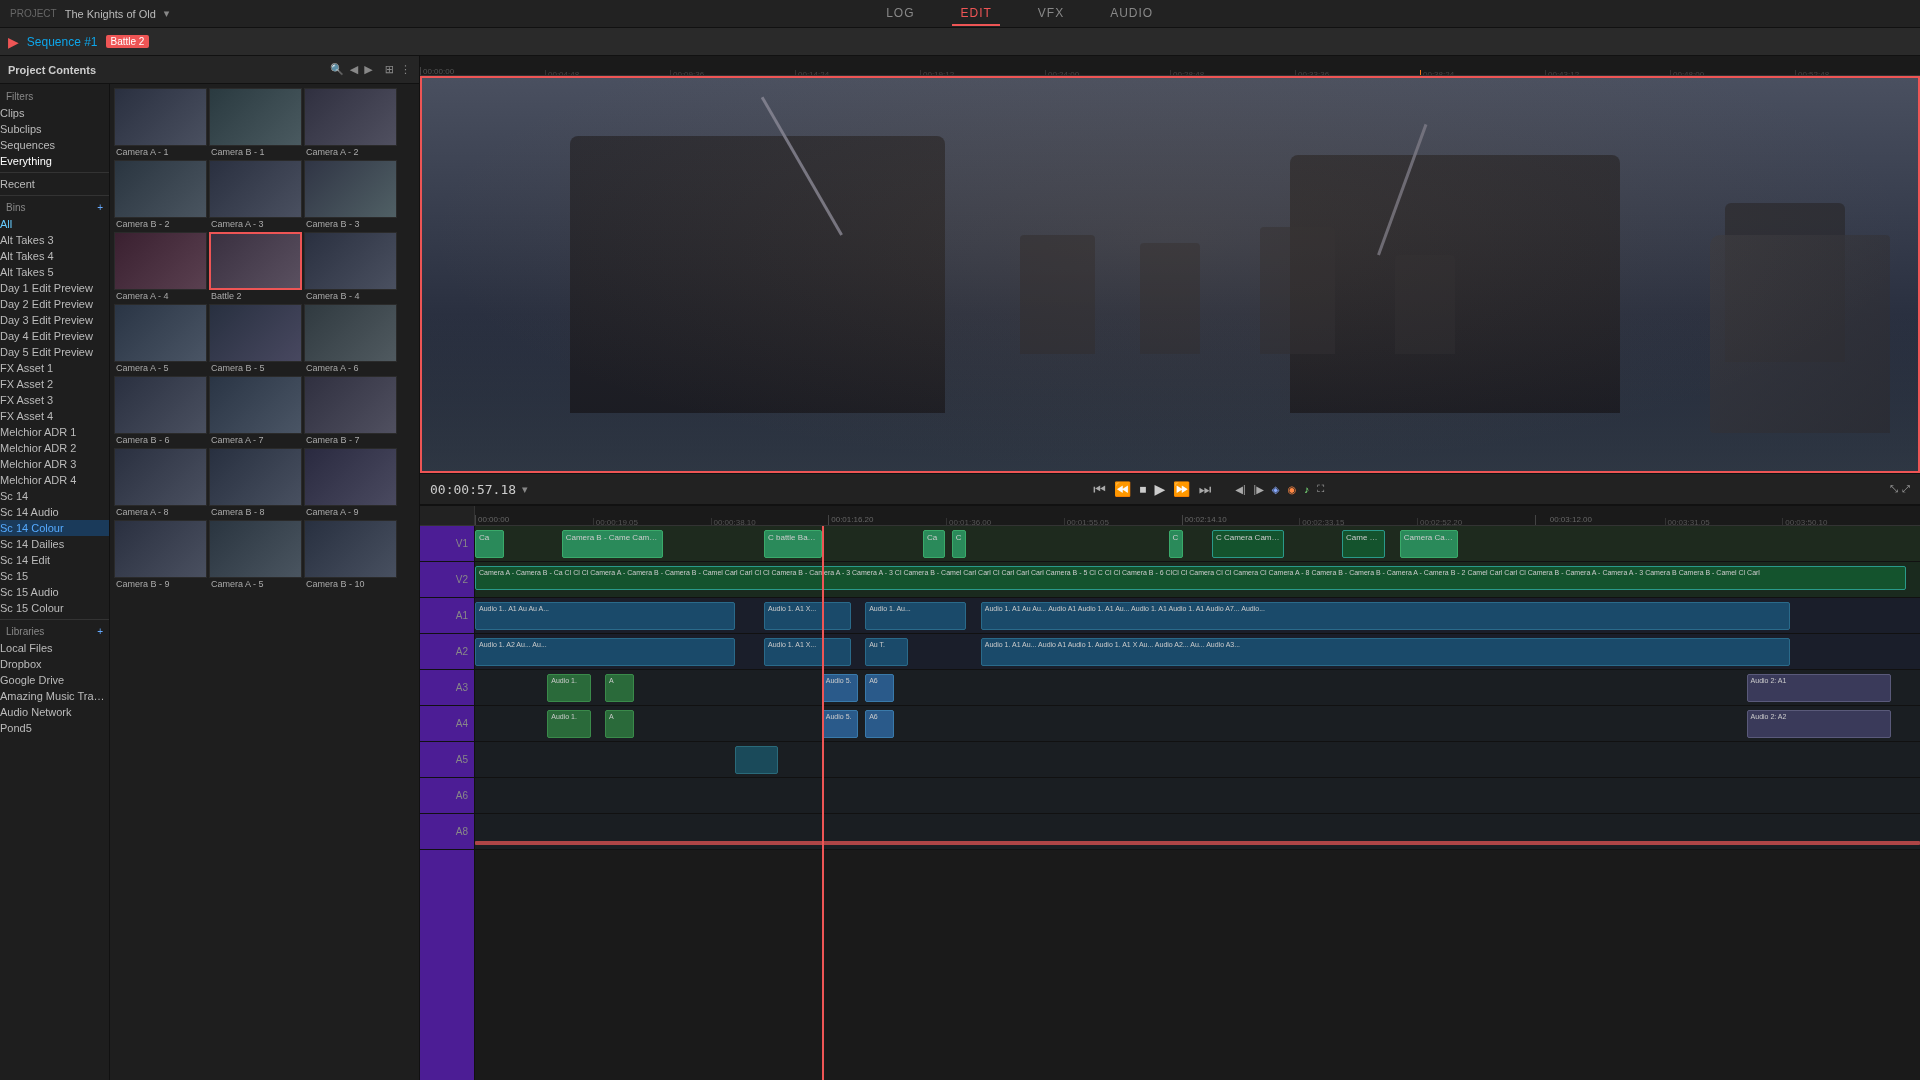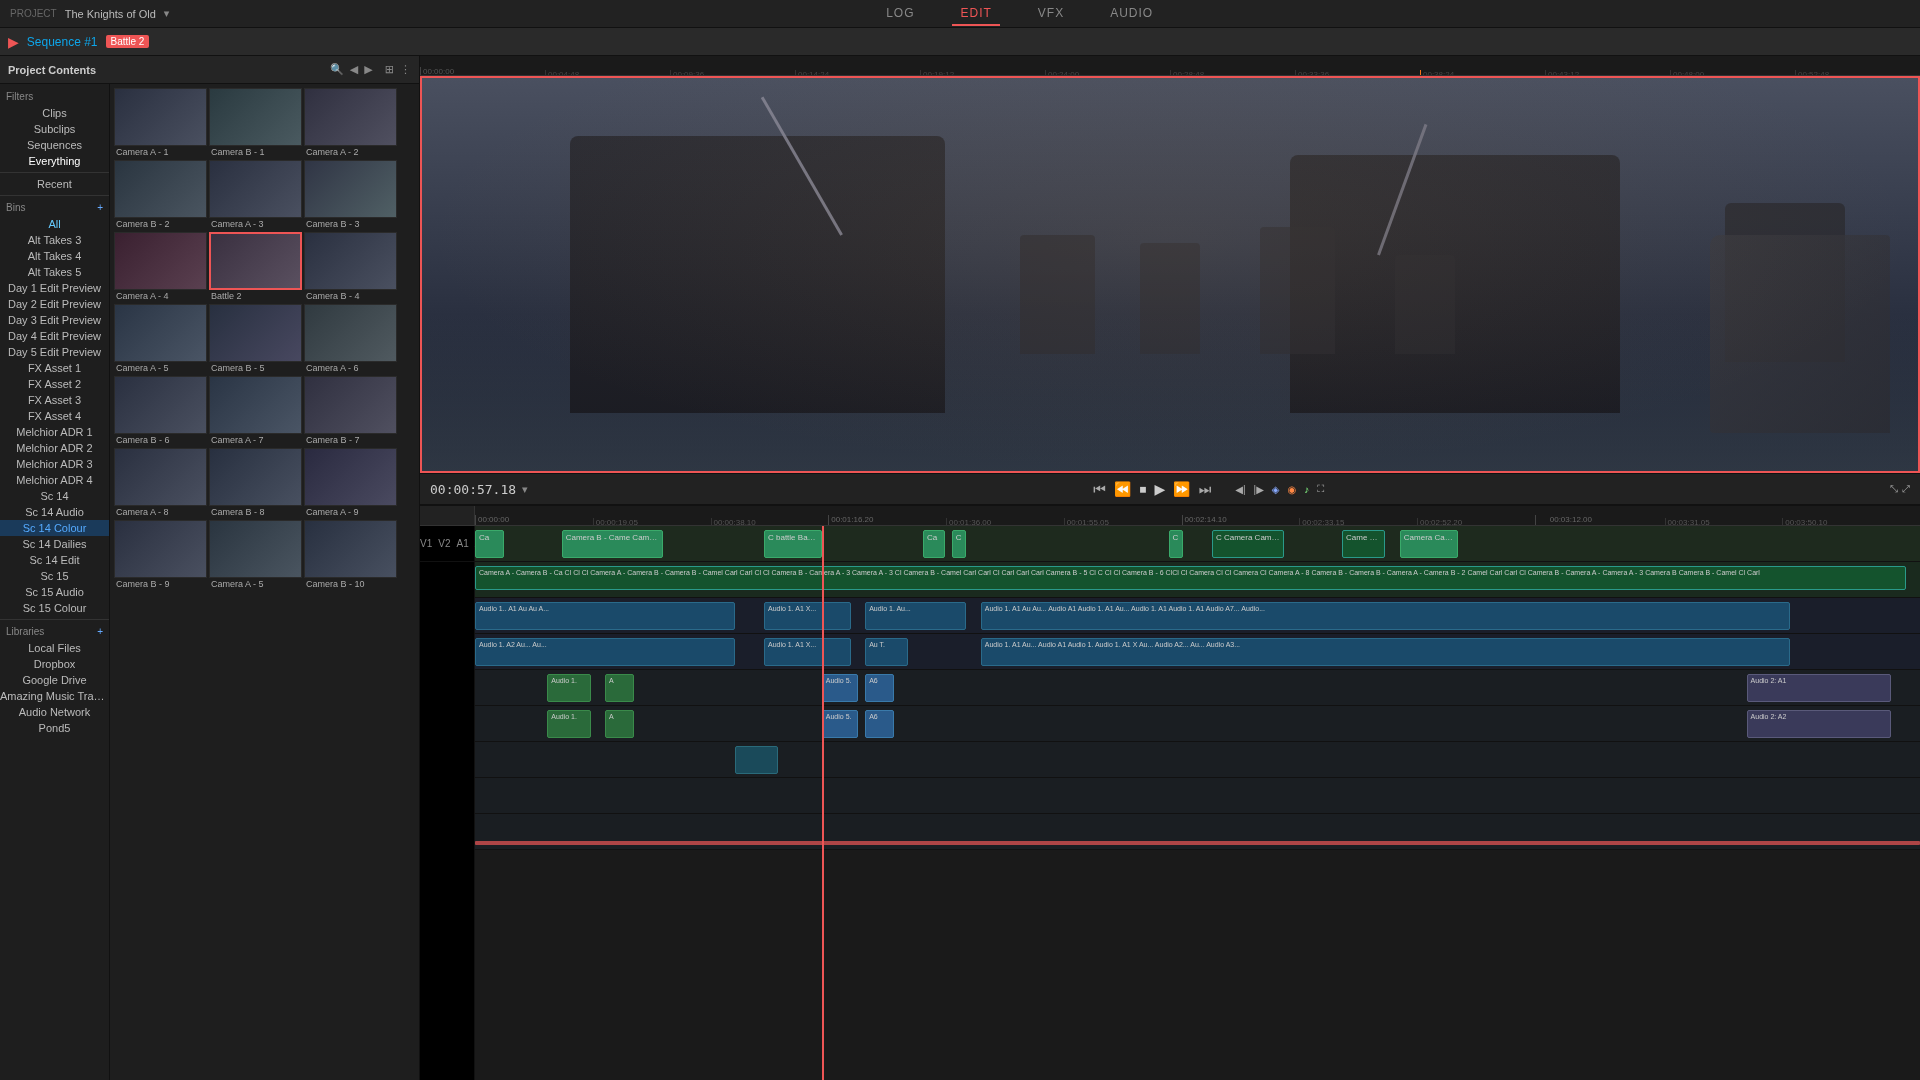--- a/index.html
+++ b/index.html
@@ -24,21 +24,21 @@
     
     #left-panel { width: 420px; min-width: 420px; background: #1e1e1e; border-right: 1px solid #111; display: flex; flex-direction: column; }
     #project-header { display: flex; align-items: center; justify-content: space-between; padding: 4px 8px; border-bottom: 1px solid #111; background: #252525; height: 28px; }
     .project-title { color: #ccc; font-size: 11px; font-weight: bold; }
     .header-icons { display: flex; gap: 6px; color: #888; }
     #panel-body { display: flex; flex: 1; overflow: hidden; }
 
     
     #sidebar { width: 110px; min-width: 110px; background: #1e1e1e; border-right: 1px solid #111; overflow-y: auto; font-size: 11px; padding: 4px 0; }
     .sidebar-section { padding: 3px 6px; color: #888; font-size: 10px; display: flex; justify-content: space-between; align-items: center; }
-    .sidebar-item { padding: 2px 0; color: #bbb; cursor: pointer; white-space: nowrap; overflow: hidden; text-overflow: ellipsis; text-align: center; }
+    .sidebar-item { padding: 2px 0; color: #bbb; cursor: pointer; white-space: nowrap; overflow: hidden; text-overflow: ellipsis; }
     .sidebar-item.active { color: #fff; }
     .sidebar-item.highlight { color: #6cf; }
     .sidebar-item.selected-blue { color: #5af; background: #1a3a5a; }
     .divider { height: 1px; background: #333; margin: 3px 0; }
 
     
     #media-grid { flex: 1; overflow-y: auto; padding: 4px; display: flex; flex-wrap: wrap; align-content: flex-start; gap: 2px; background: #1e1e1e; }
     .media-item { width: 93px; cursor: pointer; }
     .media-thumb { width: 93px; height: 58px; background: #333; overflow: hidden; position: relative; border: 1px solid #2a2a2a; }
     .media-thumb-inner { width: 100%; height: 100%; background: linear-gradient(135deg, #2a3a4a, #3a4a5a); display: flex; align-items: center; justify-content: center; }
@@ -53,21 +53,21 @@
     #preview-video { flex: 1; display: flex; align-items: center; justify-content: center; overflow: hidden; }
 
     
     #timecode-bar { height: 32px; background: #222; border-top: 1px solid #111; border-bottom: 1px solid #111; display: flex; align-items: center; padding: 0 10px; justify-content: space-between; }
     .timecode { color: #ccc; font-size: 13px; font-family: monospace; }
     .playback-controls { display: flex; gap: 8px; align-items: center; }
     .ctrl-btn { background: none; border: none; color: #aaa; cursor: pointer; font-size: 14px; }
 
     
     #timeline { flex: 1; display: flex; overflow: hidden; background: #1a1a1a; }
-    #track-labels { width: 55px; min-width: 55px; background: #000000; border-right: 1px solid #111; display: flex; flex-direction: row; }
+    #track-labels { width: 55px; min-width: 55px; background: #4c1d95; border-right: 1px solid #111; display: flex; flex-direction: column; }
     .track-label { height: 36px; display: flex; align-items: center; justify-content: flex-end; padding-right: 6px; color: #888; font-size: 10px; border-bottom: 1px solid #111; }
     .track-label.audio { color: #888; }
     #tracks { flex: 1; overflow-x: hidden; overflow-y: hidden; position: relative; }
     .track-row { height: 36px; border-bottom: 1px solid #111; position: relative; display: flex; align-items: center; }
     .track-row.v1 { background: #1e2a1e; }
     .track-row.v2 { background: #1a2a1e; }
     .track-row.a1 { background: #1a1e2a; }
     .track-row.a2 { background: #1a1e2a; }
     .track-row.a3 { background: #1a1e22; }
     .track-row.a4 { background: #1a1e22; }

